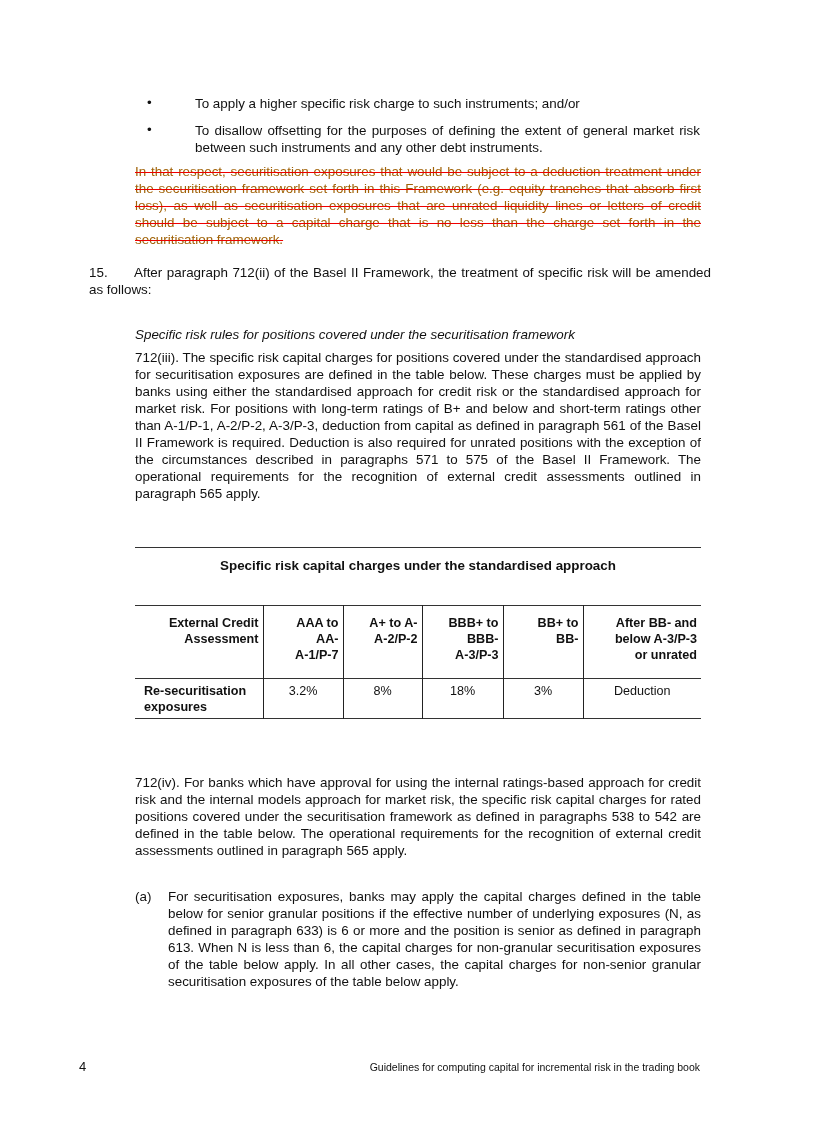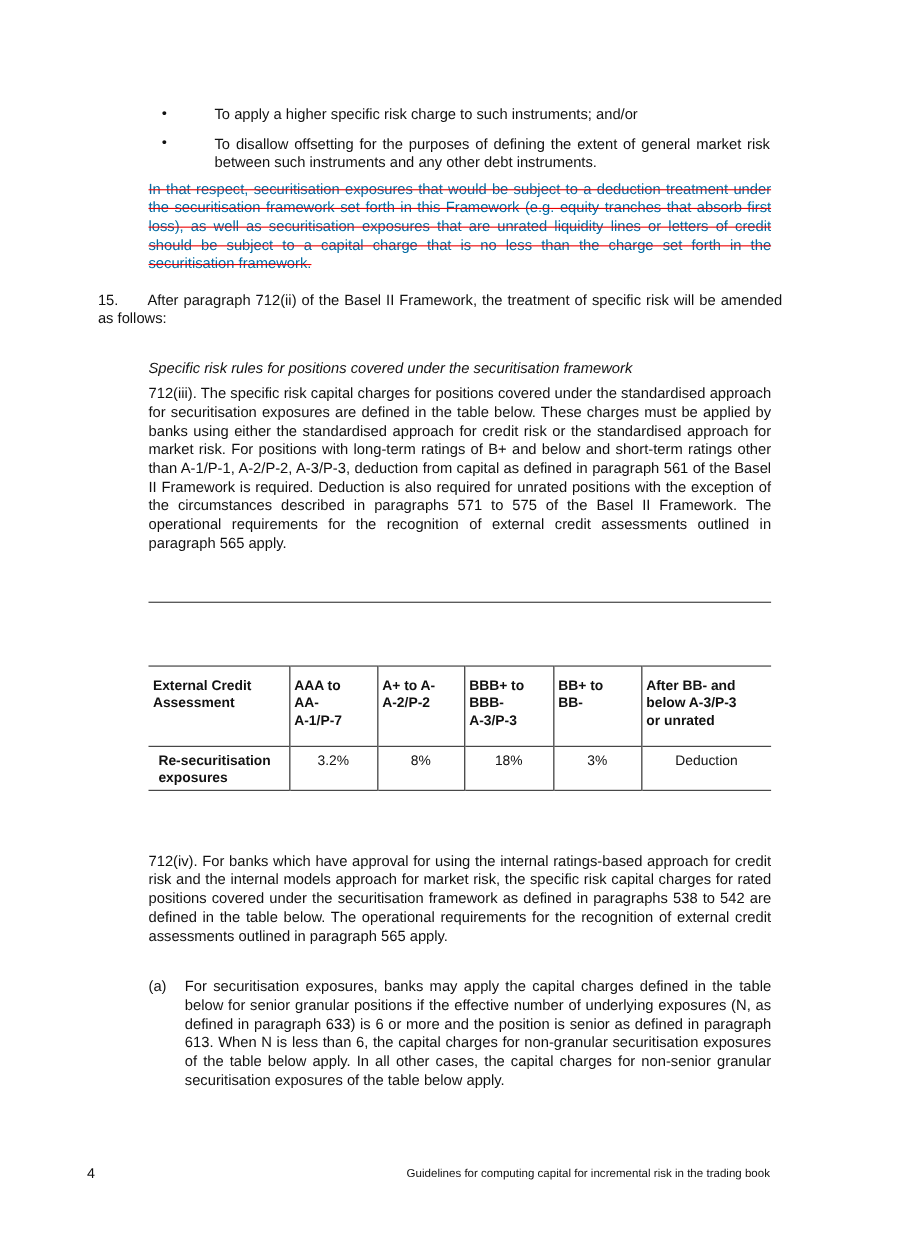--- a/index.html
+++ b/index.html
@@ -3,28 +3,28 @@
 <meta charset="utf-8">
 <style>
   html, body { margin:0; padding:0; background:#ffffff; }
   body { width:816px; height:1123px; position:relative; overflow:hidden;
          font-family:"Liberation Sans", sans-serif; color:#111; font-size:13.4px; }
   .abs { position:absolute; }
   .just { text-align:justify; text-align-last:left; line-height:17px; }
   .bullet-row { position:absolute; left:147px; width:553px; }
   .bullet-dot { position:absolute; left:0; top:0; width:10px; }
   .bullet-text { margin-left:48px; line-height:17px; text-align:justify; }
-  .struck { color:#0369a1; text-decoration:line-through; text-decoration-color:#ee0000;
+  .struck { color:#a16207; text-decoration:line-through; text-decoration-color:#ee0000;
             text-decoration-thickness:1px; }
   .italic { font-style:italic; }
   table.tbl { position:absolute; left:135px; top:605px; width:566px; border-collapse:collapse;
               font-size:12.6px; }
   table.tbl td, table.tbl th { border-left:1px solid #222; padding:0 4px; vertical-align:top; }
   table.tbl td:first-child, table.tbl th:first-child { border-left:none; }
-  table.tbl th { font-weight:bold; text-align:left; line-height:16px; padding-top:9px; height:63px; }
+  table.tbl th { font-weight:bold; text-align:right; line-height:16px; padding-top:9px; height:63px; }
   table.tbl tr.head { border-top:1.5px solid #333; border-bottom:1.5px solid #333; }
   table.tbl tr.row { border-bottom:1.5px solid #333; }
   table.tbl td { text-align:center; line-height:16px; padding-top:4px; height:35px; }
   table.tbl td.rowhead { text-align:left; font-weight:bold; padding-left:9px; }
   .rule { position:absolute; left:135px; width:566px; height:0; border-top:1.5px solid #333; }
   .footer { position:absolute; top:1059px; font-size:13px; }
   .footer-title { position:absolute; top:1061px; right:116px; font-size:10.5px; }
 </style>
 </head>
 <body>
@@ -43,20 +43,21 @@
 <div class="abs just" style="left:89px; top:264px; width:622px; text-indent:0;">
   <span style="display:inline-block; width:45px;">15.</span><span>After paragraph 712(ii) of the Basel II Framework, the treatment of specific risk will be amended as follows:</span>
 </div>
 
 <div class="abs italic" style="left:135px; top:326px; width:566px; line-height:17px;">Specific risk rules for positions covered under the securitisation framework</div>
 
 <div class="abs just" style="left:135px; top:349px; width:566px;">712(iii). The specific risk capital charges for positions covered under the standardised approach for securitisation exposures are defined in the table below. These charges must be applied by banks using either the standardised approach for credit risk or the standardised approach for market risk. For positions with long-term ratings of B+ and below and short-term ratings other than A-1/P-1, A-2/P-2, A-3/P-3, deduction from capital as defined in paragraph 561 of the Basel II Framework is required. Deduction is also required for unrated positions with the exception of the circumstances described in paragraphs 571 to 575 of the Basel II Framework. The operational requirements for the recognition of external credit assessments outlined in paragraph 565 apply.</div>
 
 <div class="rule" style="top:547px;"></div>
 <div class="abs" style="left:135px; top:557px; width:566px; text-align:center; font-weight:bold; line-height:17px; font-size:13.4px;">
+  <div>Specific risk capital charges under the standardised approach</div>
 </div>
 
 <table class="tbl">
   <colgroup>
     <col style="width:128px">
       <col style="width:80px">
       <col style="width:79px">
     <col style="width:81px">
       <col style="width:80px">
       <col style="width:118px">

